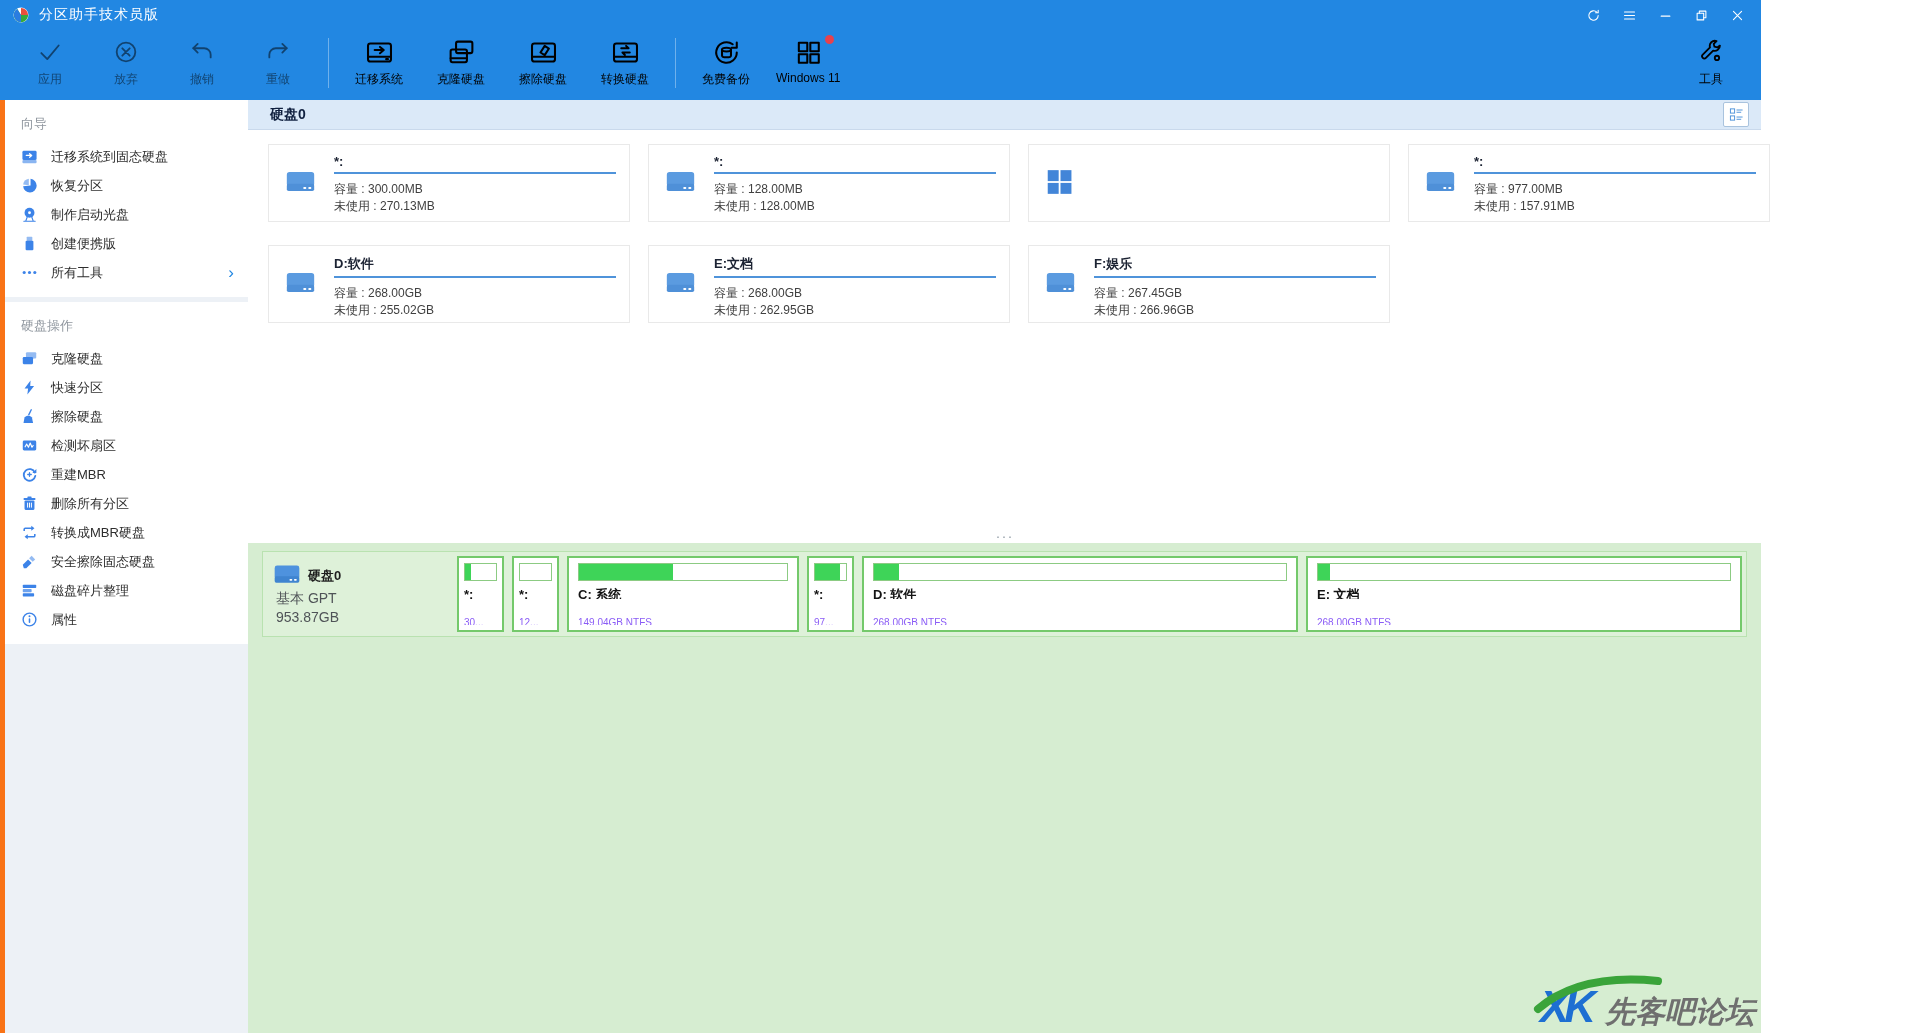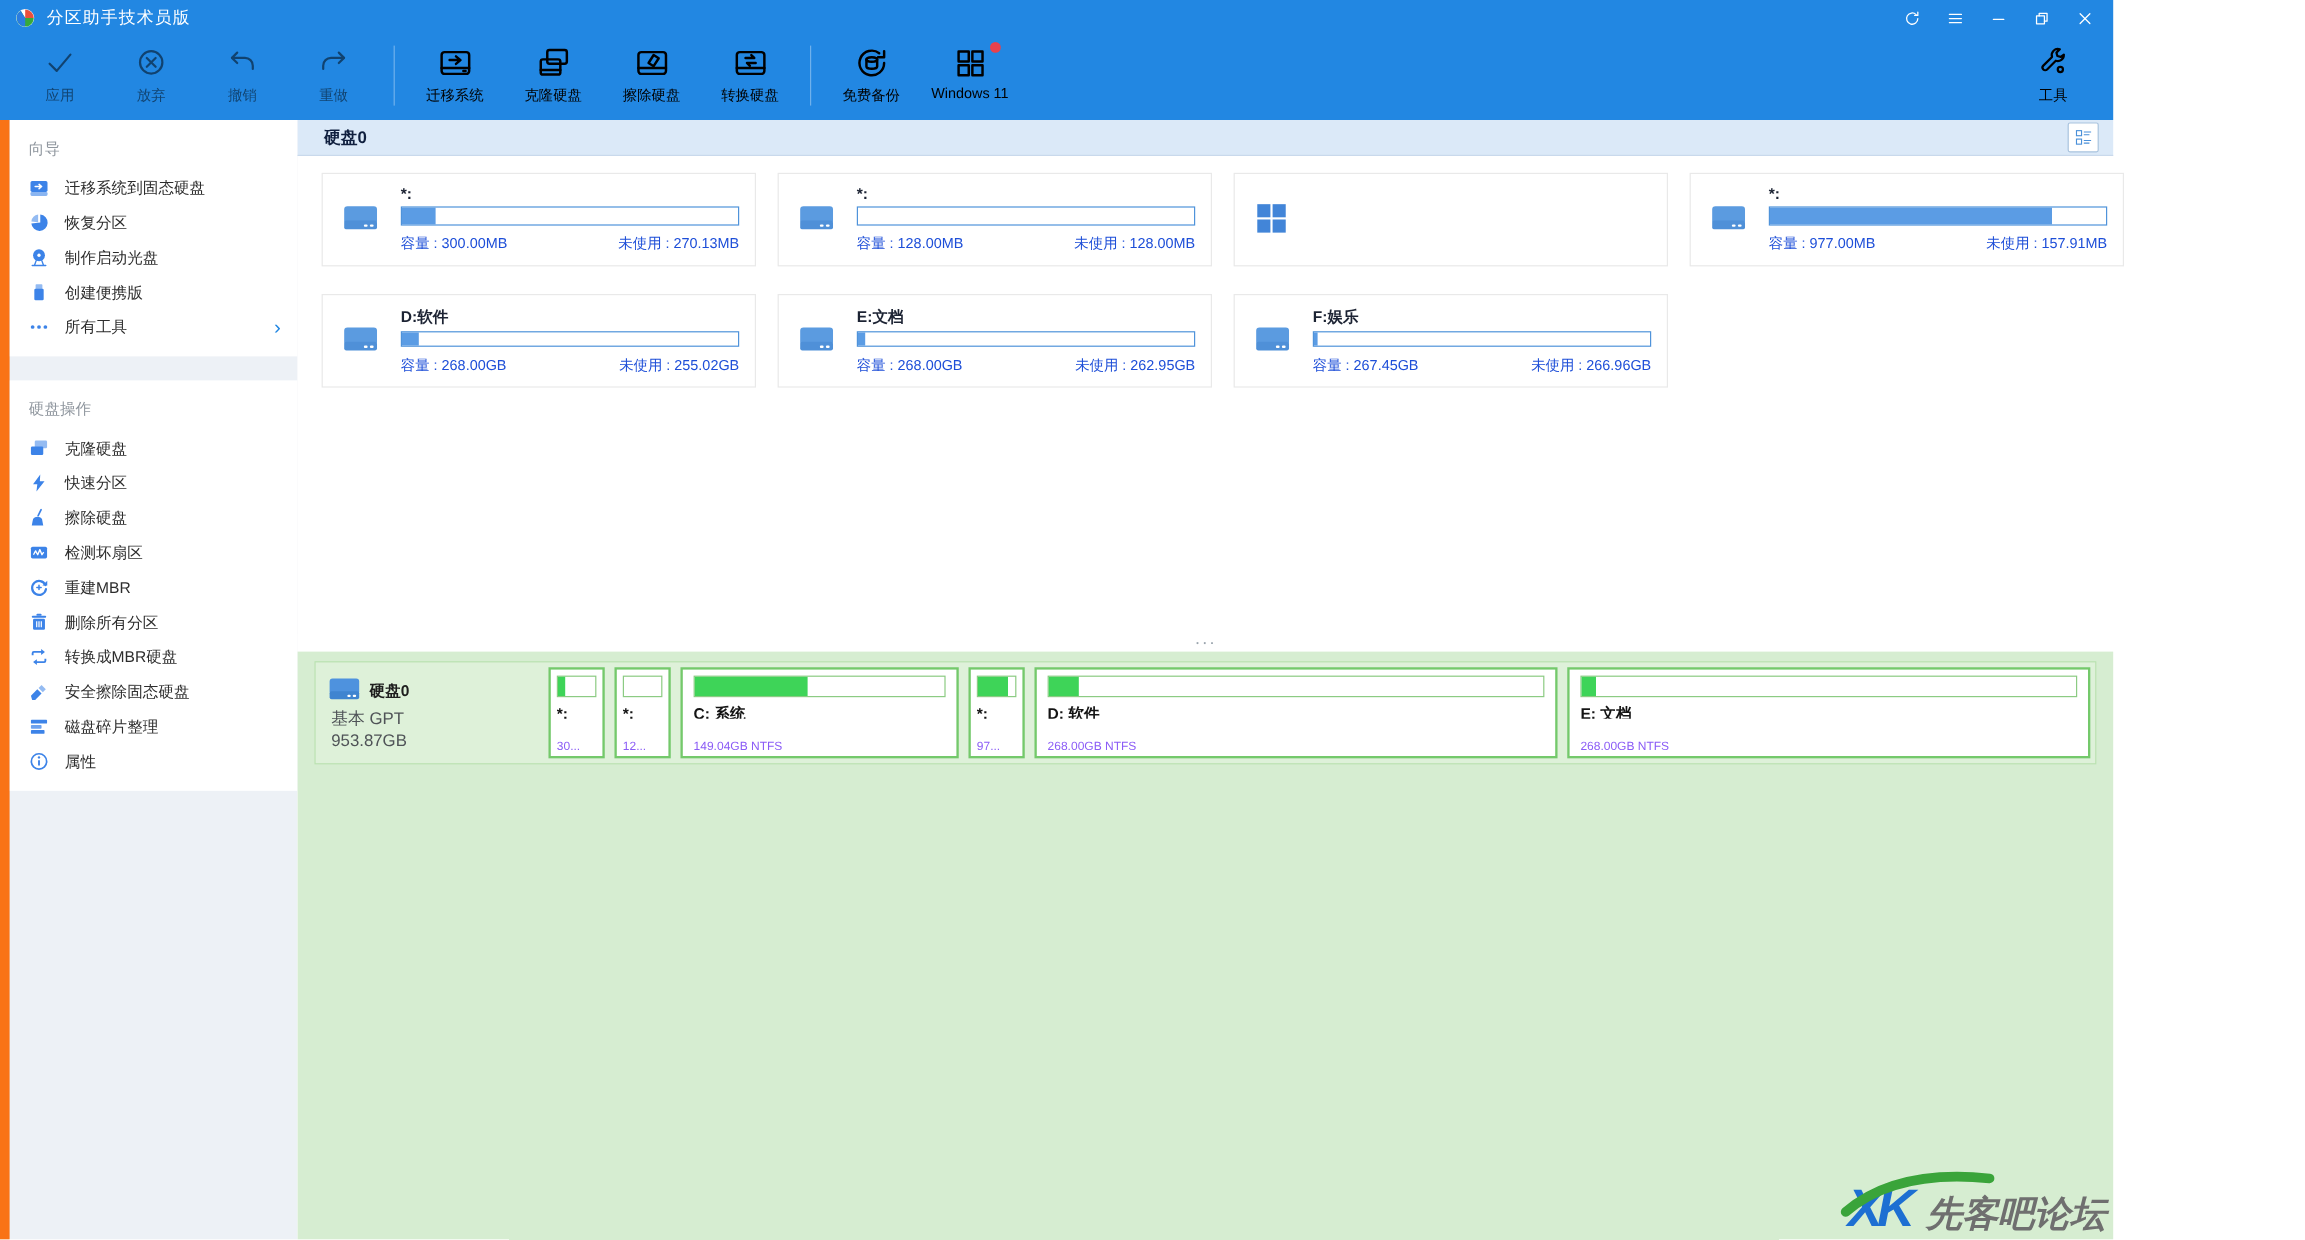--- a/index.html
+++ b/index.html
@@ -19,43 +19,43 @@
   .tbtn .ic{height:30px;display:flex;align-items:center;}
   .tbtn .ic svg{width:29px;height:29px;}
   .tbtn.small .ic svg{width:26px;height:26px;}
   .tlabel{font-size:12px;white-space:nowrap;}
   .tbtn.disabled{opacity:.5;}
   .tsep{width:1px;height:50px;background:rgba(255,255,255,.35);margin:6px 12px 0;flex:none;}
   .badge-dot{position:absolute;top:3px;right:12px;width:9px;height:9px;border-radius:50%;}
   .tools-btn{margin-left:auto;margin-right:4px;}
   
   .bodyrow{flex:1;display:flex;min-height:0;}
-  .sidebar{width:248px;flex:none;background:#edf1f6;border-left:8px solid #f97316;box-sizing:border-box;display:flex;flex-direction:column;overflow:hidden;}
+  .sidebar{width:248px;flex:none;background:#edf1f6;border-left:5px solid #f97316;box-sizing:border-box;display:flex;flex-direction:column;overflow:hidden;}
   .side-section{background:#fff;padding:4px 0 10px;}
-  .side-section + .side-section{margin-top:20px;}
+  .side-section + .side-section{margin-top:5px;}
   .side-header{color:#90979f;padding:11px 0 9px 16px;font-size:13px;}
   .side-item{display:flex;align-items:center;height:29px;padding:0 10px 0 16px;color:#2d2d2d;font-size:13px;cursor:pointer;}
   .side-item .ic{width:18px;height:18px;color:#3c83e8;margin-right:12px;flex:none;display:flex;align-items:center;}
   .side-item .ic svg{width:17px;height:17px;}
   .chev{margin-left:auto;color:#2287e2;font-size:17px;line-height:1;padding-right:4px;}
   
   .main{flex:1;display:flex;flex-direction:column;min-width:0;background:#fff;}
   .main-header{height:29px;background:#dbe9f8;border-bottom:1px solid #c9d9ec;display:flex;align-items:center;padding:0 12px 0 22px;flex:none;}
   .mh-title{font-weight:bold;font-size:14px;color:#10203f;}
   .grid-btn{margin-left:auto;width:24px;height:23px;border:1px solid #a9c3de;background:#fff;display:flex;align-items:center;justify-content:center;color:#4a90d9;cursor:pointer;border-radius:2px;}
   .grid-btn svg{width:15px;height:15px;}
   .cards{height:398px;box-sizing:border-box;padding:14px 0 0 20px;display:grid;grid-template-columns:repeat(4,362px);grid-auto-rows:78px;gap:23px 18px;align-content:start;}
   .card{border:1px solid #e9e9e9;display:flex;padding:9px 13px;box-sizing:border-box;cursor:pointer;background:#fff;}
   .card .cicon{width:36px;flex:none;margin:15px 13px 0 3px;}
   .card .cicon svg{width:31px;height:26px;}
   .card-body{flex:1;display:flex;flex-direction:column;min-width:0;}
   .card-name{font-weight:bold;font-size:13px;color:#1c2333;margin-bottom:3px;}
   .bar{height:17px;border:1px solid #4f93da;background:#fff;}
   .bar-fill{height:100%;background:#5b9ce4;}
-  .card-stats{display:flex;justify-content:space-between;font-size:12px;color:#1d4ed8;margin-top:7px;}
+  .card-stats{display:flex;justify-content:space-between;font-size:12px;color:#404040;margin-top:7px;flex-direction:column;}
   .splitter{height:15px;display:flex;align-items:center;justify-content:center;color:#9aa4ad;font-size:15px;letter-spacing:1px;flex:none;cursor:row-resize;background:#fff;}
   
   .green{flex:1;background:#d6edd1;position:relative;padding:8px 14px;box-sizing:border-box;min-height:0;}
   .disk-row{display:flex;gap:8px;background:#def1d9;border:1px solid #b9e2b0;padding:4px;height:86px;box-sizing:border-box;}
   .disk-info{width:170px;flex:none;padding:4px 6px;display:flex;flex-direction:column;justify-content:center;gap:1px;}
   .di-top{display:flex;align-items:center;gap:7px;font-weight:bold;font-size:13px;color:#1e1e1e;}
   .di-top .ic svg{width:28px;height:23px;}
   .di-line{font-size:14px;color:#4f5357;padding-left:3px;}
   .pblock{flex:1;background:#fff;border:2px solid #74c96b;padding:5px 9px;box-sizing:border-box;display:flex;flex-direction:column;cursor:pointer;min-width:0;}
   .pblock.narrow{flex:none;width:47px;padding:5px 5px;}

